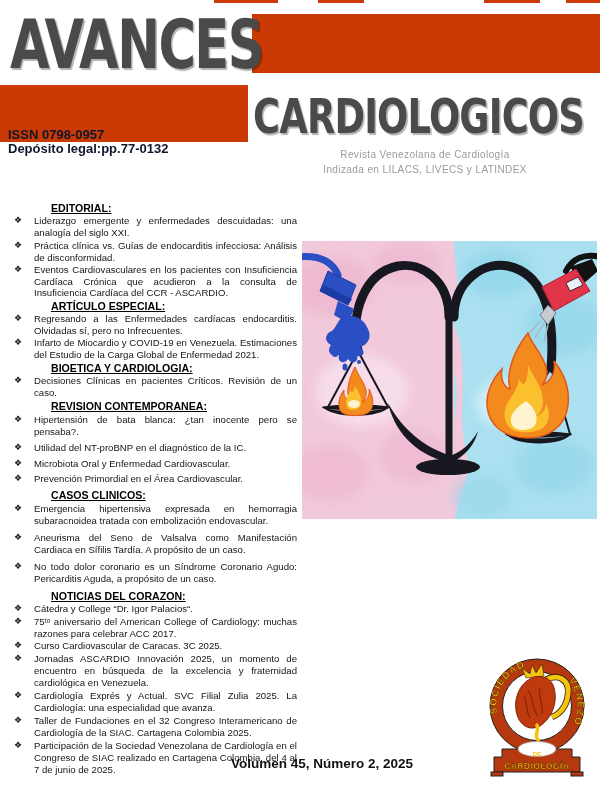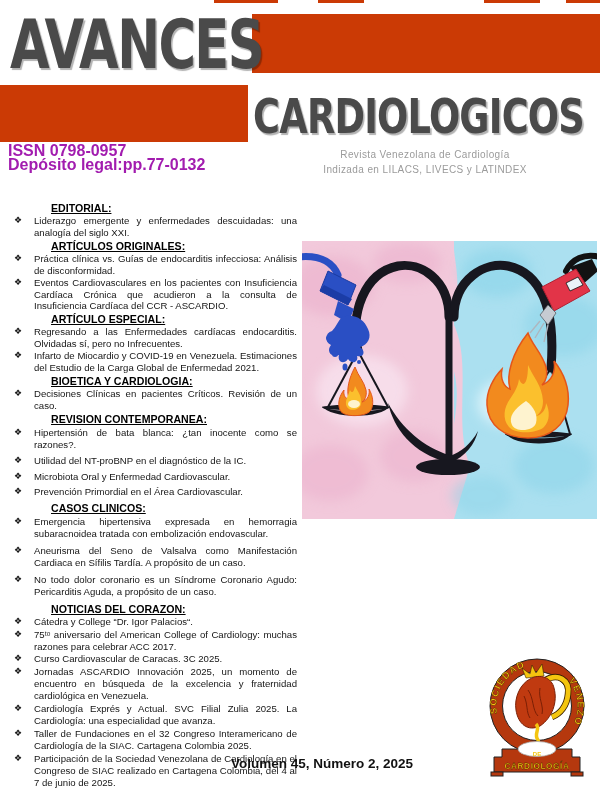--- a/index.html
+++ b/index.html
@@ -12,21 +12,21 @@
 
   
   .block-a{left:252px;top:14px;width:348px;height:59px;background:#CB3A05;}
   .block-b{left:0;top:85px;width:248px;height:57px;background:#CB3A05;}
   .title1{left:10px;top:6px;font-family:"DejaVu Sans",sans-serif;font-weight:bold;font-size:64px;
           color:#4a4a4a;letter-spacing:-2px;transform:scaleX(.80) scaleY(1.05);transform-origin:left top;
           text-shadow:2px 2px 1px rgba(0,0,0,.30);white-space:nowrap;}
   .title2{left:253px;top:88px;font-family:"DejaVu Sans",sans-serif;font-weight:bold;font-size:46px;
           color:#4a4a4a;letter-spacing:-1px;transform:scaleX(.80) scaleY(1.05);transform-origin:left top;
           text-shadow:2px 2px 1px rgba(0,0,0,.30);white-space:nowrap;}
-  .issn-box{left:8px;top:144px;font-size:16px;font-weight:600;color:#a21caf;line-height:14px;}
+  .issn-box{left:8px;top:128px;font-size:13px;font-weight:600;color:#0f172a;line-height:14px;}
   .subtitle{left:250px;top:147px;width:350px;text-align:center;color:#9b9b9b;font-size:10px;
             line-height:15px;letter-spacing:.4px;}
 
   
   .toc{left:13px;top:202px;width:284px;color:#151515;font-size:9.6px;line-height:11.9px;}
   .toc-heading{font-weight:bold;font-size:10.6px;line-height:13px;text-decoration:underline;
                margin-left:10px;color:#000;padding-left:28px;}
   .toc-item{display:flex;margin-bottom:0;}
   .toc-item .bullet{flex:0 0 20px;font-size:9px;line-height:11.9px;text-align:left;padding-left:1px;}
   .toc-item .item-text{flex:1;text-align:justify;}
@@ -67,21 +67,20 @@
 
   <div class="abs toc">
       <div class="toc-section sec-0">
         <div class="toc-heading">EDITORIAL:</div>
         <div class="toc-item">
           <span class="bullet">❖</span>
           <div class="item-text">Liderazgo emergente y enfermedades descuidadas: una analogía del siglo XXI.</div>
         </div>
       </div>
       <div class="toc-section sec-1">
-        <div class="toc-heading">ARTÍCULOS ORIGINALES:</div>
         <div class="toc-item">
           <span class="bullet">❖</span>
           <div class="item-text">Práctica clínica vs. Guías de endocarditis infecciosa: Análisis de disconformidad.</div>
         </div>
         <div class="toc-item">
           <span class="bullet">❖</span>
           <div class="item-text">Eventos Cardiovasculares en los pacientes con Insuficiencia Cardíaca Crónica que acudieron a la consulta de Insuficiencia Cardíaca del CCR - ASCARDIO.</div>
         </div>
       </div>
       <div class="toc-section sec-2">
@@ -99,21 +98,21 @@
         <div class="toc-heading">BIOETICA Y CARDIOLOGIA:</div>
         <div class="toc-item">
           <span class="bullet">❖</span>
           <div class="item-text">Decisiones Clínicas en pacientes Críticos. Revisión de un caso.</div>
         </div>
       </div>
       <div class="toc-section sec-4">
         <div class="toc-heading">REVISION CONTEMPORANEA:</div>
         <div class="toc-item">
           <span class="bullet">❖</span>
-          <div class="item-text">Hipertensión de bata blanca: ¿tan inocente como se razones?.</div>
+          <div class="item-text">Hipertensión de bata blanca: ¿tan inocente pero se pensaba?.</div>
         </div>
         <div class="toc-item">
           <span class="bullet">❖</span>
           <div class="item-text">Utilidad del NT-proBNP en el diagnóstico de la IC.</div>
         </div>
         <div class="toc-item">
           <span class="bullet">❖</span>
           <div class="item-text">Microbiota Oral y Enfermedad Cardiovascular.</div>
         </div>
         <div class="toc-item">

